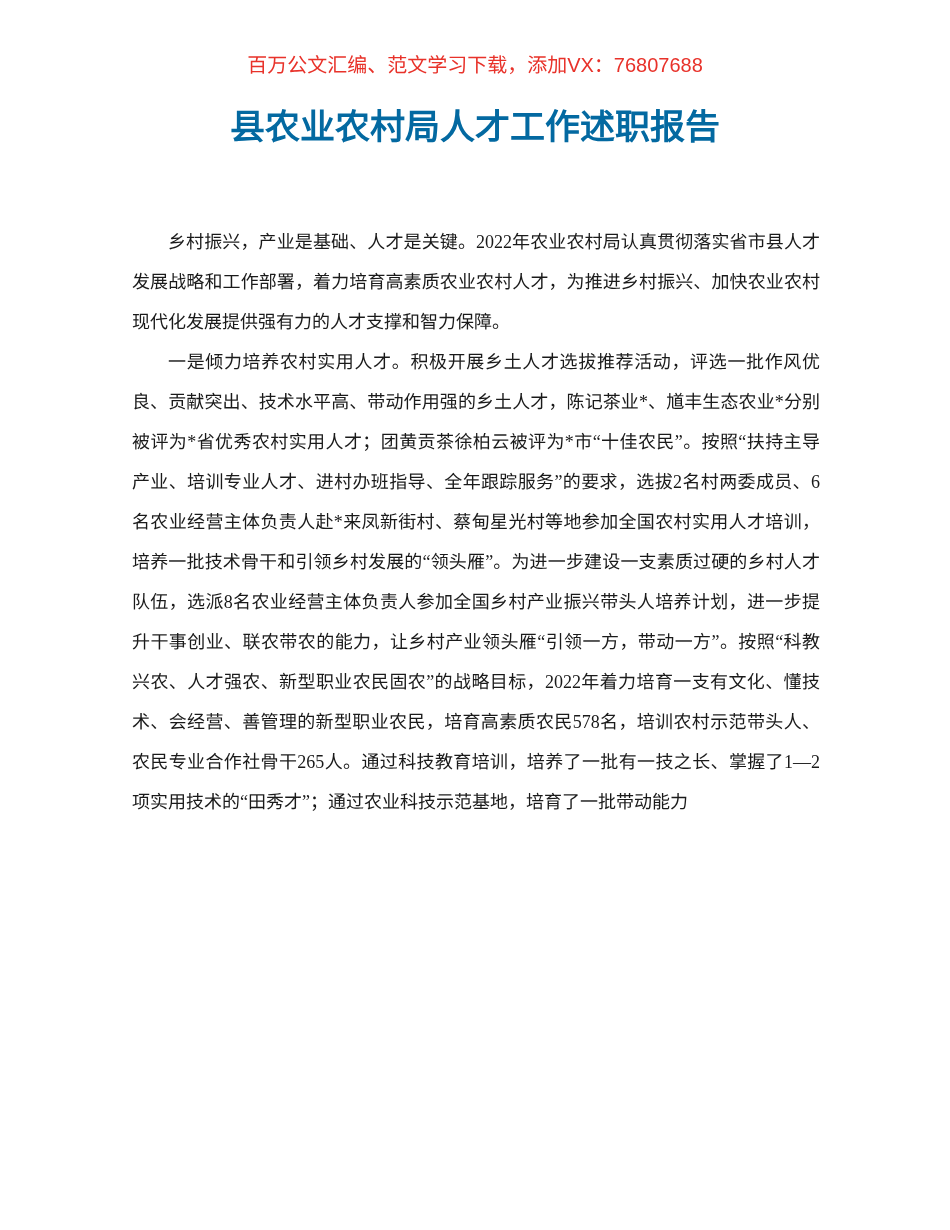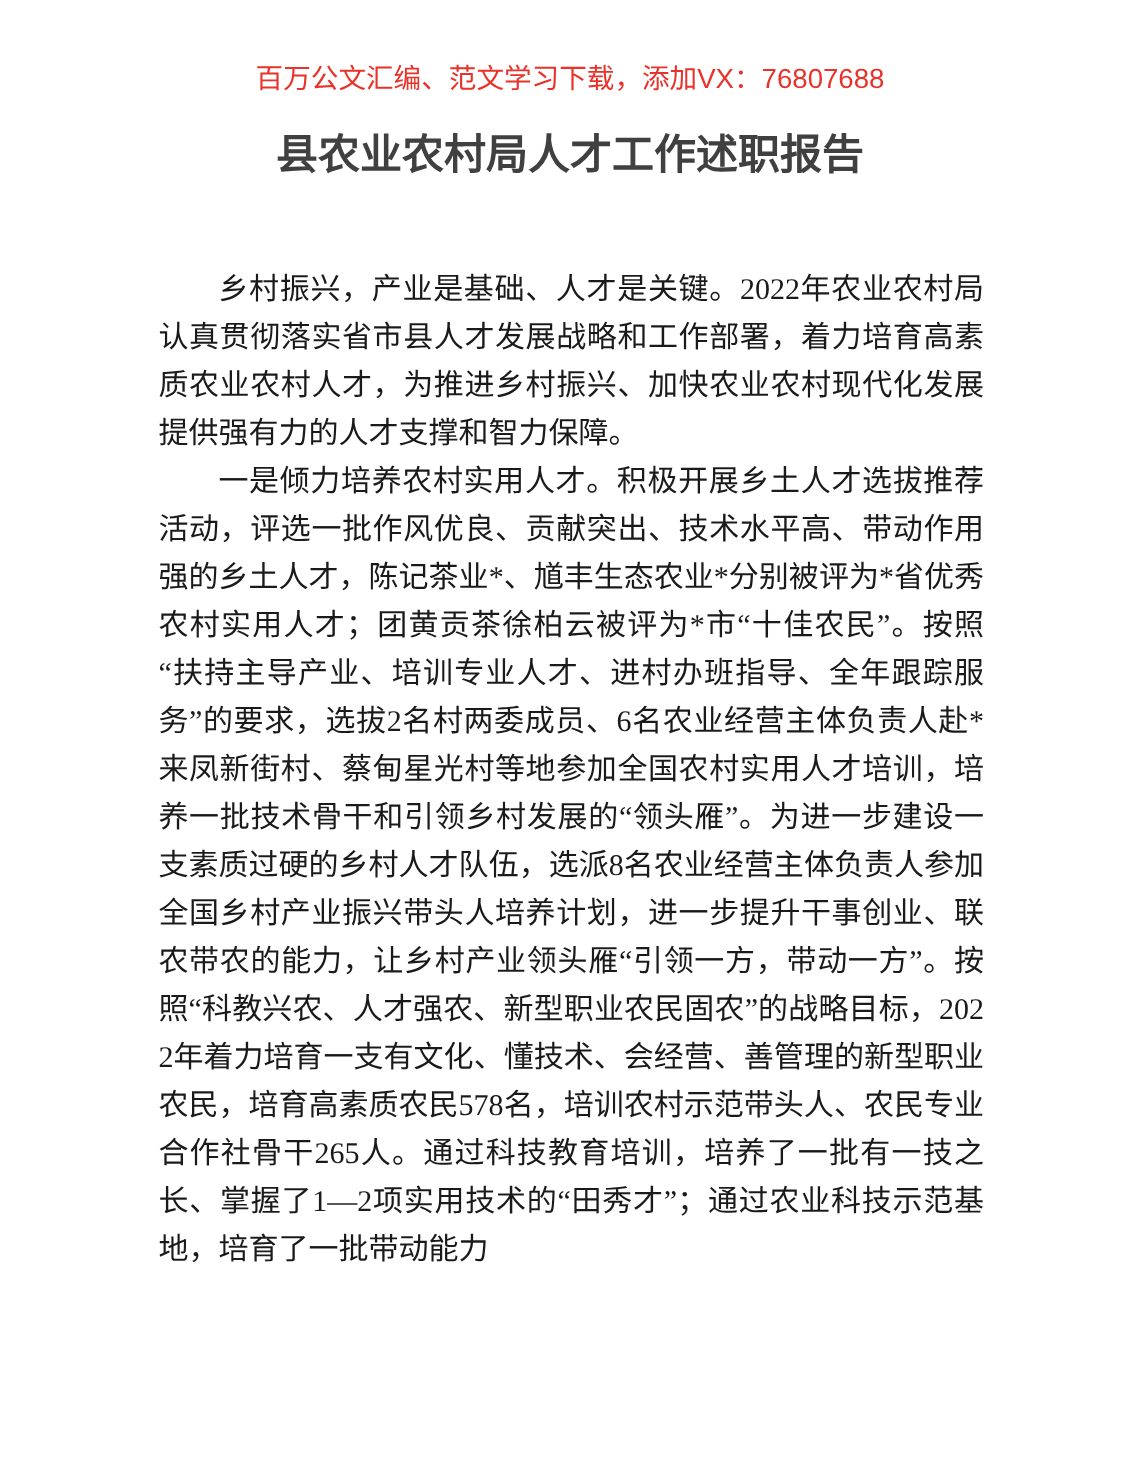--- a/index.html
+++ b/index.html
@@ -11,38 +11,38 @@
     position: relative;
     width: 950px;
     height: 1230px;
     background: #ffffff;
     overflow: hidden;
   }
   .header-note {
     margin: 52px 0 0 0;
     text-align: center;
     font-family: "Liberation Sans", "DejaVu Sans", sans-serif;
-    font-size: 23px;
+    font-size: 20px;
     line-height: 26px;
     font-weight: 400;
     color: #e8322a;
   }
   .doc-title {
     margin: 30px 0 0 0;
     text-align: center;
-    font-family: Liberation Serif, serif;
+    font-family: Liberation Mono, monospace;
     font-size: 35px;
     line-height: 44px;
     font-weight: 700;
-    color: #404040;
+    color: #0369a1;
   }
   .content {
     margin: 70px 130px 0 132px;
     font-family: "Liberation Serif", "DejaVu Serif", serif;
-    font-size: 25px;
+    font-size: 18px;
     line-height: 40px;
     color: #1a1a1a;
     text-align: justify;
     text-justify: inter-ideograph;
   }
   .content p {
     margin: 0;
     padding: 0;
     text-indent: 2em;
     word-break: break-all;

